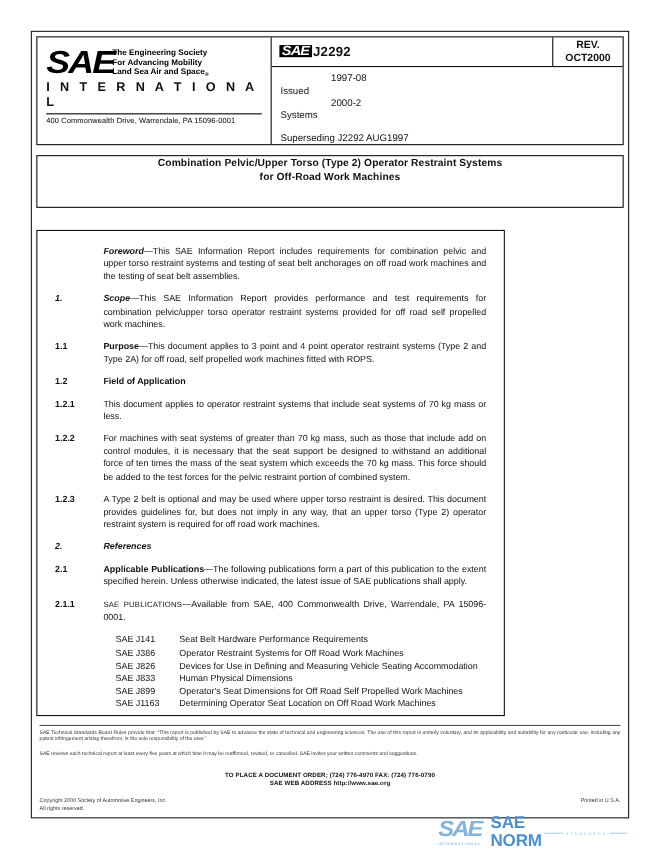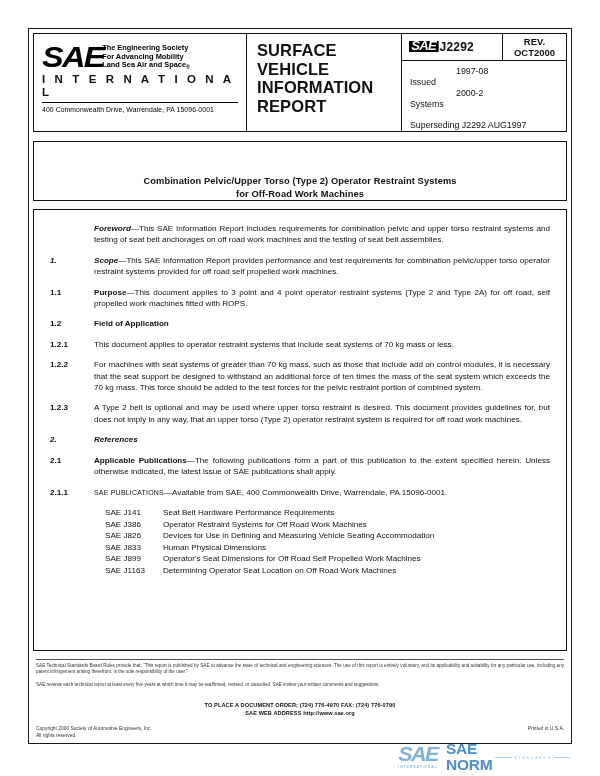--- a/index.html
+++ b/index.html
@@ -165,41 +165,41 @@
   .dates-label { width: 46px; margin-top: 11px; }
   .dates-val { }
   .superseding { margin-top: 9px; }
 
   
   .titlebox {
     position: absolute;
     left: 33px;
     top: 141px;
     width: 534px;
-    height: 60px;
+    height: 48px;
     border: 1px solid #111;
     box-sizing: border-box;
     display: flex;
-    align-items: flex-end;
+    align-items: flex-start;
     justify-content: center;
     text-align: center;
   }
   .titlebox div {
     font-size: 9.3px;
     font-weight: bold;
     line-height: 12.5px;
     letter-spacing: 0.1px;
   }
 
   
   .bodybox {
     position: absolute;
     left: 33px;
     top: 209px;
-    width: 534px;
+    width: 426px;
     height: 442px;
     border: 1px solid #111;
     box-sizing: border-box;
     padding: 13px 16px 16px 16px;
   }
 
   .para {
     display: flex;
     font-size: 8.1px;
     line-height: 11.4px;
@@ -346,26 +346,20 @@
         <div class="sae-tag">
           <div>The Engineering Society</div>
           <div>For Advancing Mobility</div>
           <div><span>Land Sea Air and Space</span><span class="reg">®</span></div>
         </div>
       </div>
       <div class="intl">I N T E R N A T I O N A L</div>
       <div class="addr">400 Commonwealth Drive, Warrendale, PA  15096-0001</div>
     </div>
 
-    <div class="mh-title">
-      <div>SURFACE</div>
-      <div>VEHICLE</div>
-      <div>INFORMATION</div>
-      <div>REPORT</div>
-    </div>
 
     <div class="mh-right">
       <div class="mh-r-top">
         <div class="mh-docnum">
           <span class="mini-sae">SAE</span>
           <span class="docnum-text">J2292</span>
         </div>
         <div class="mh-rev">
           <span>REV.</span>
           <span>OCT2000</span>

